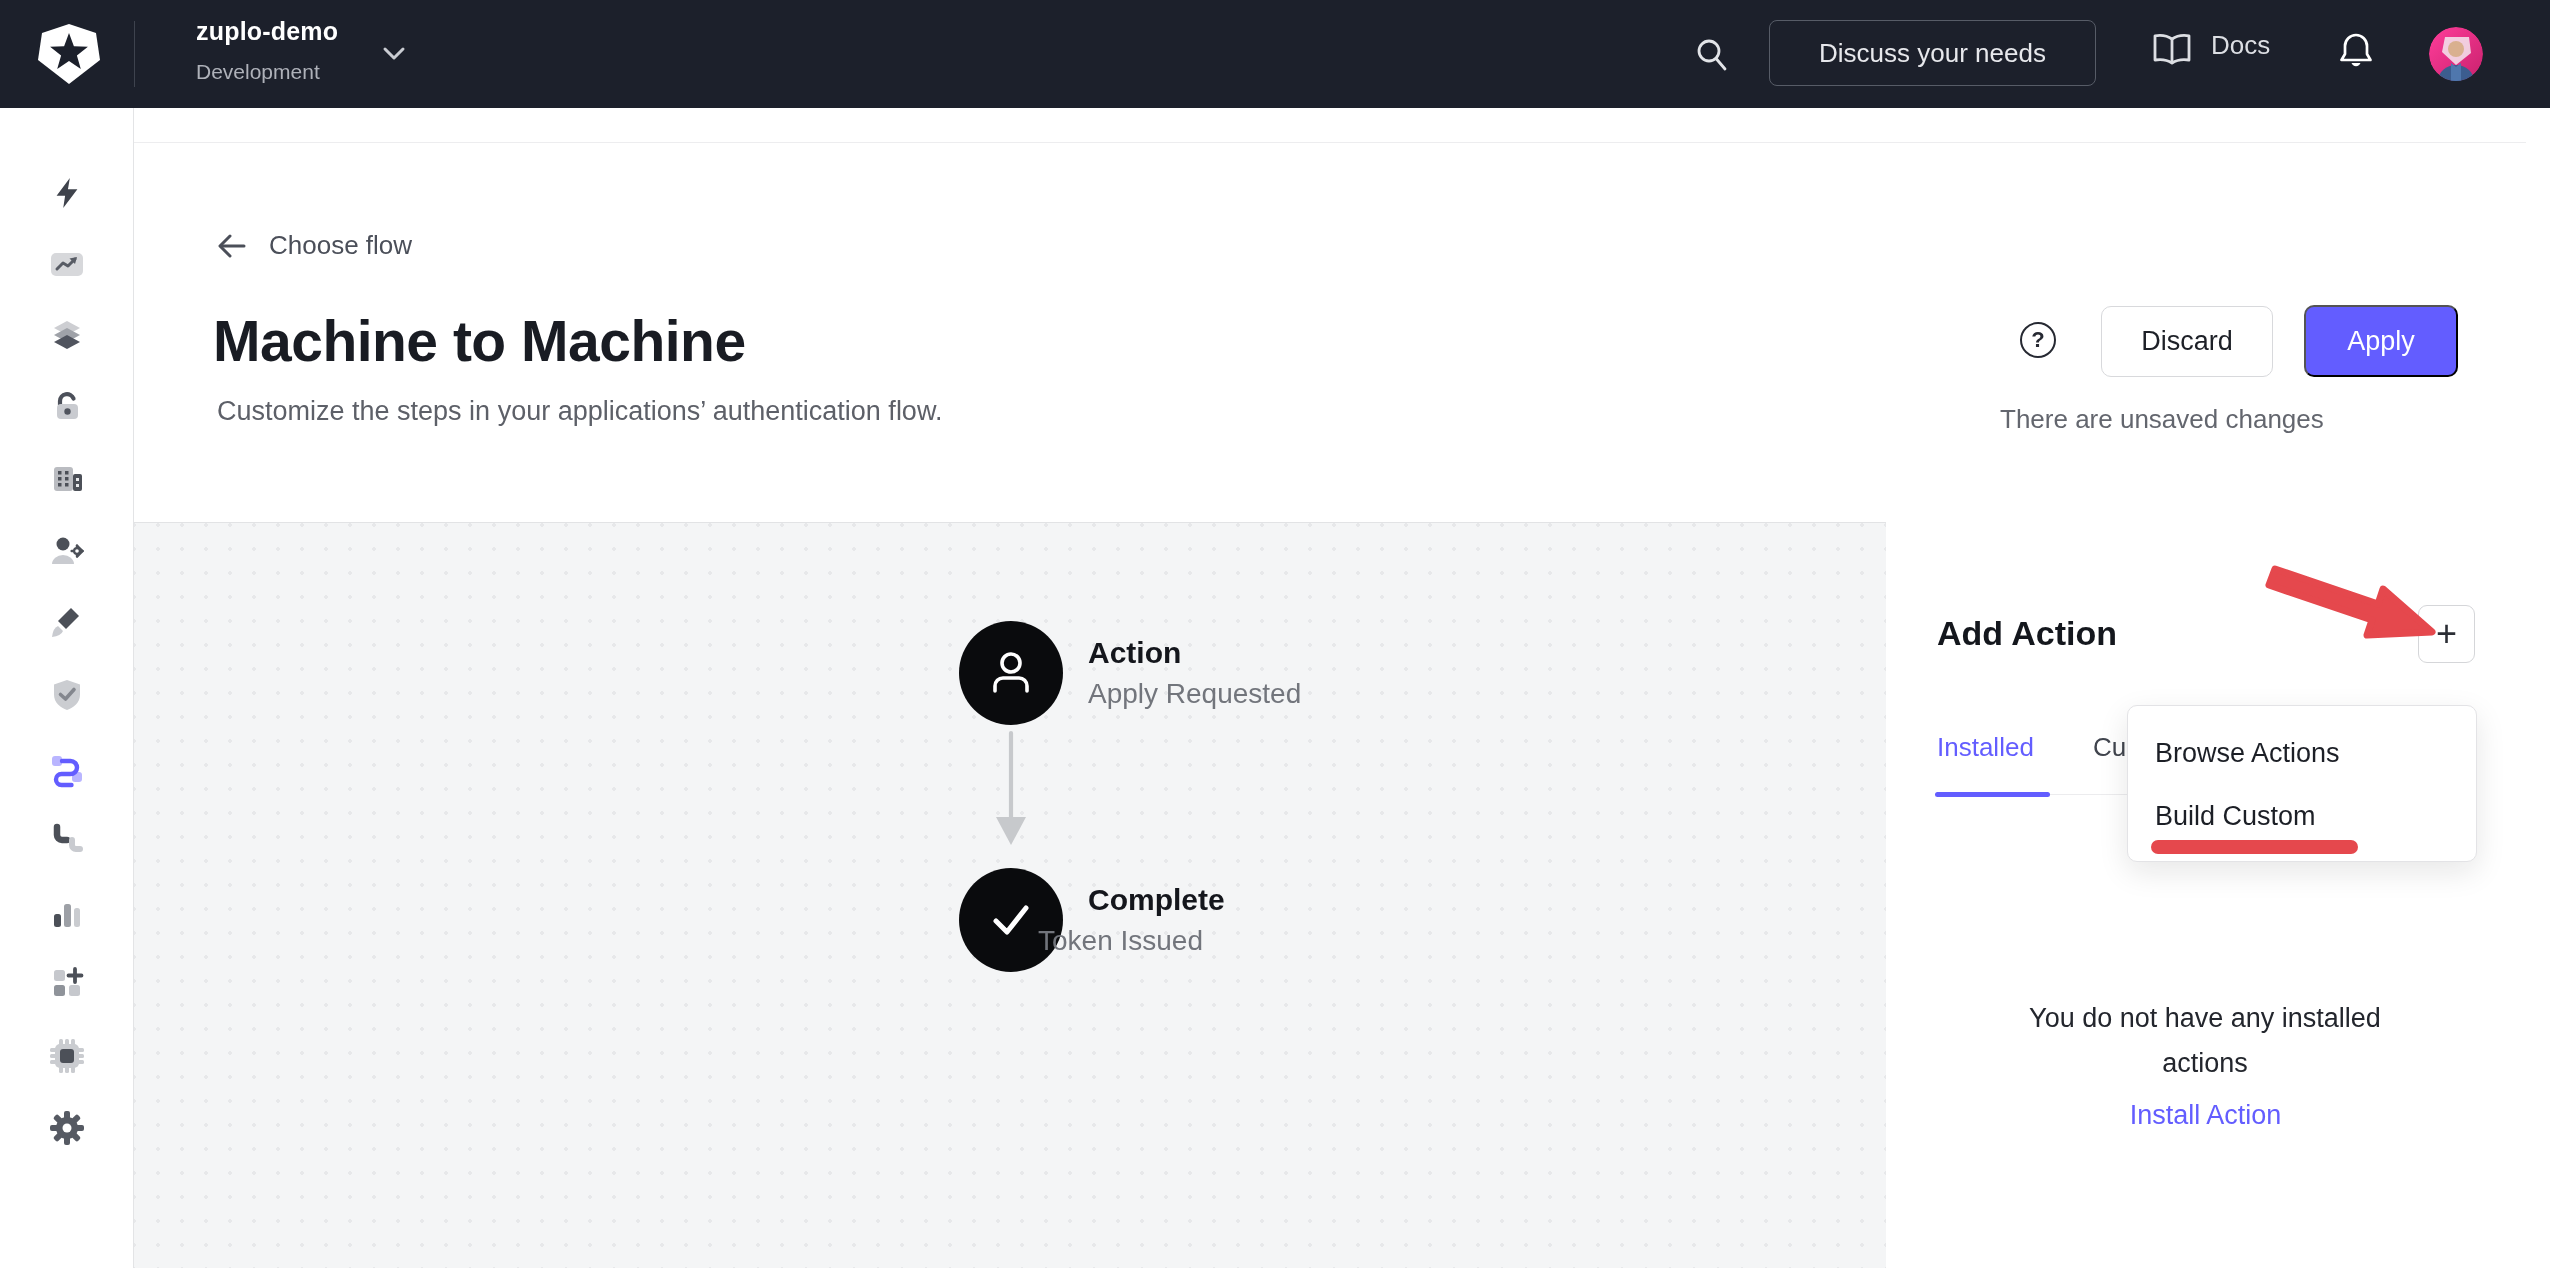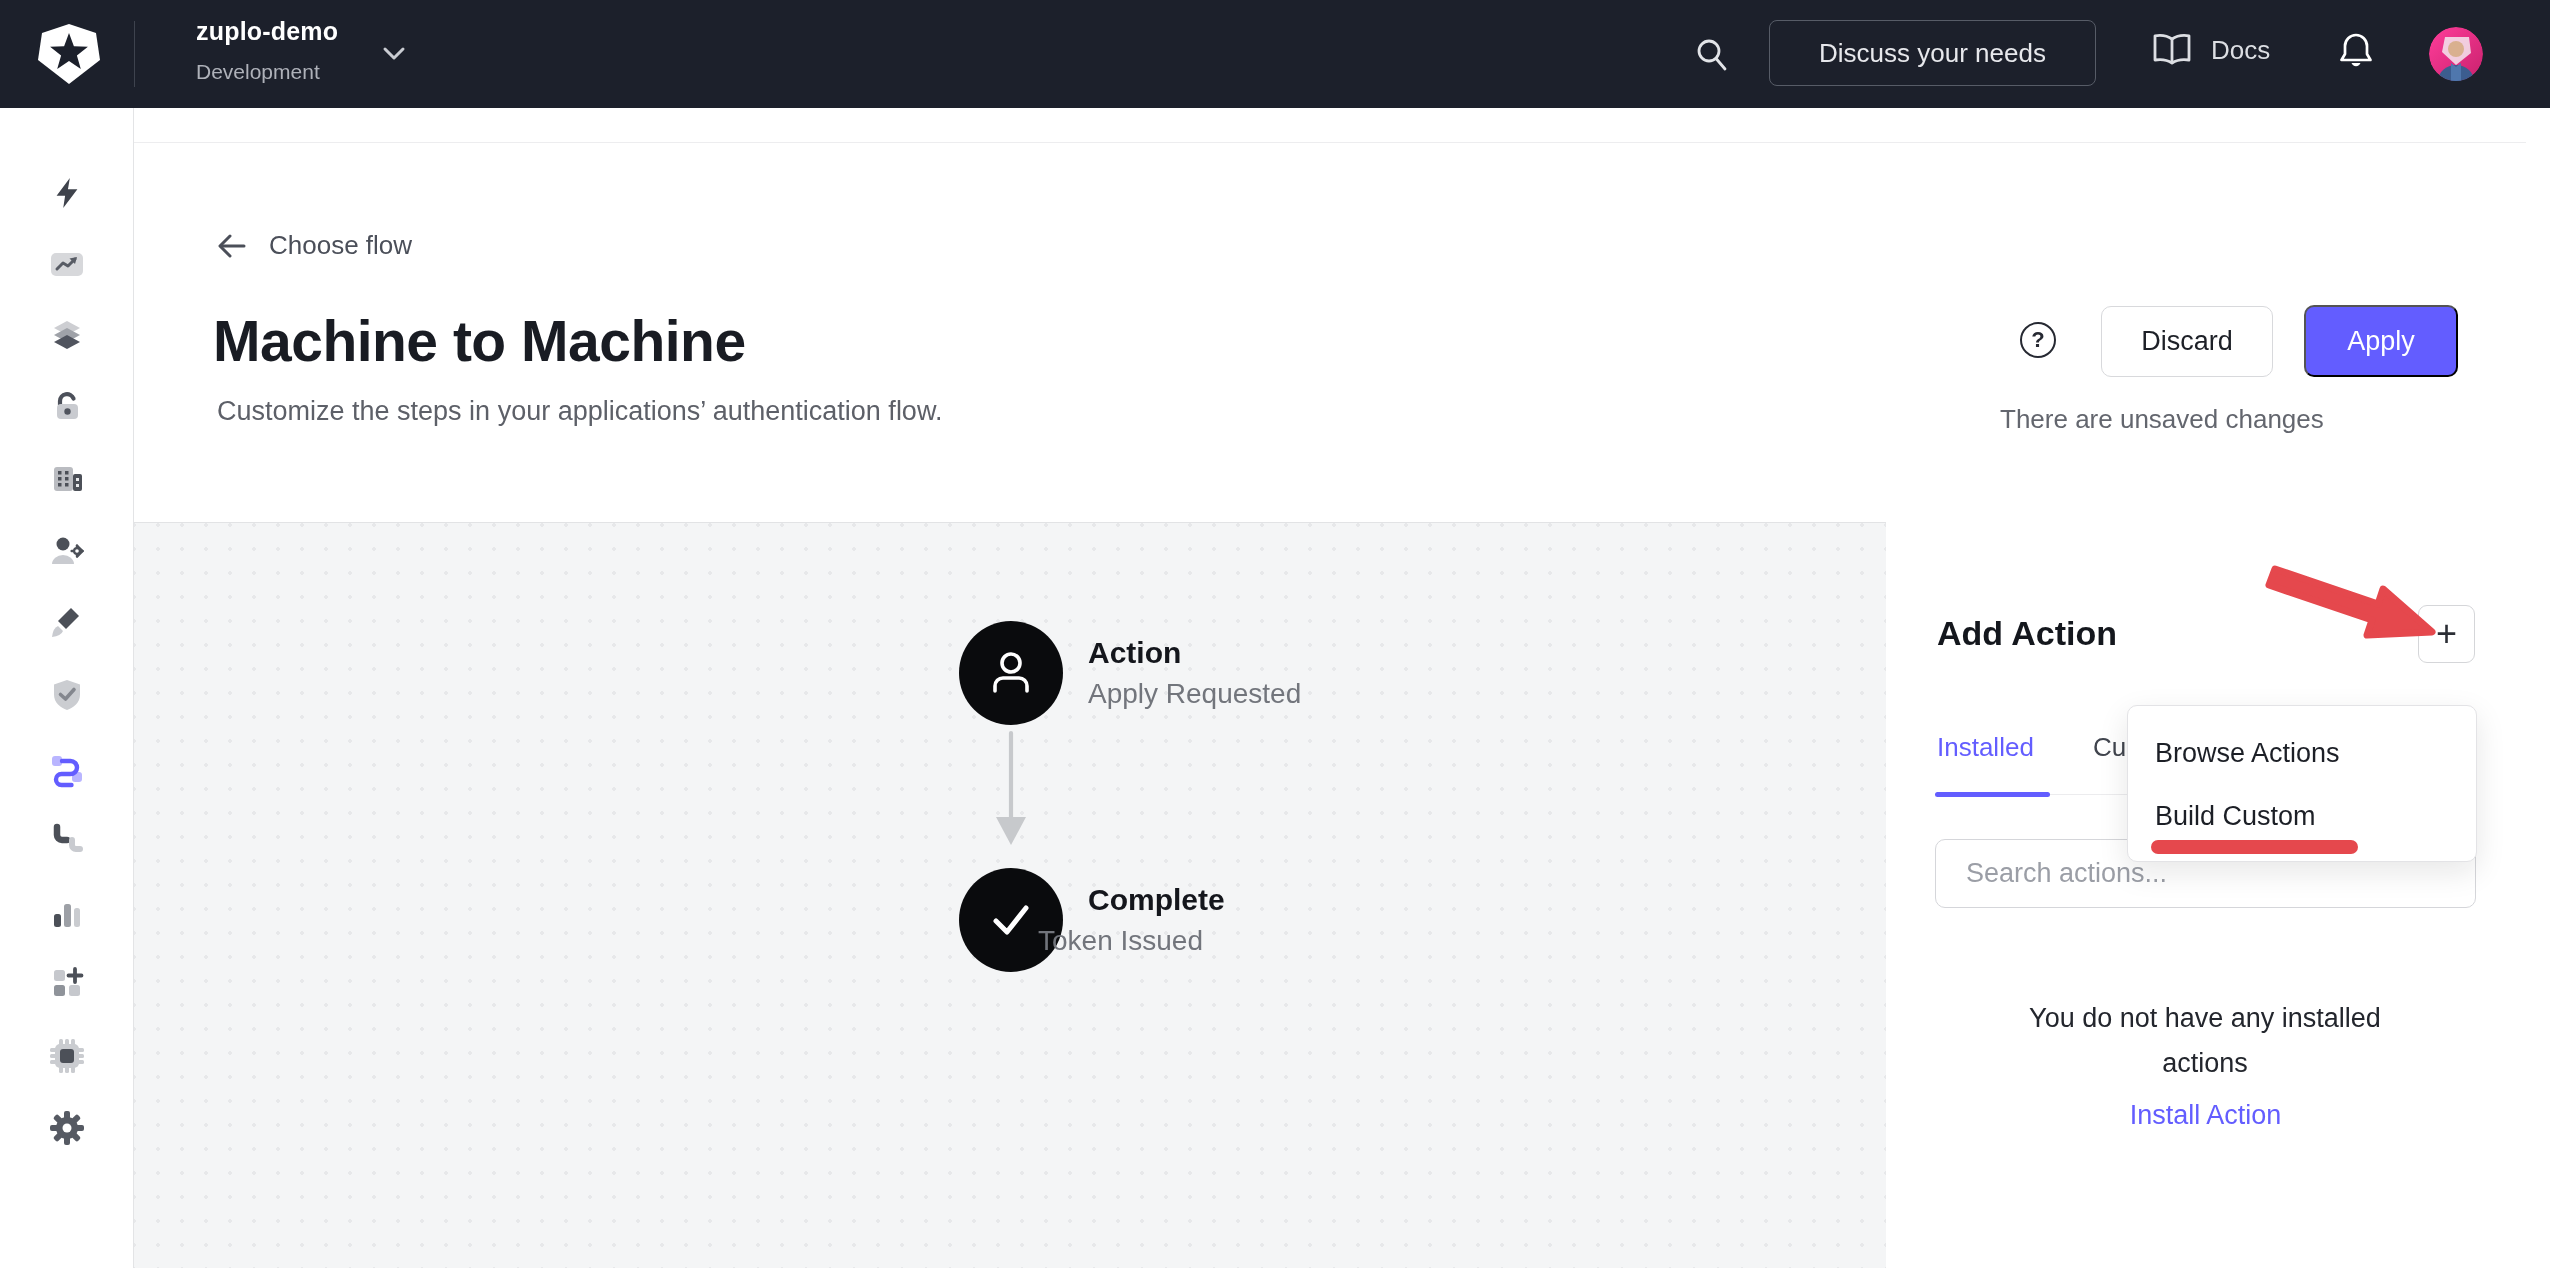--- a/index.html
+++ b/index.html
@@ -91,21 +91,21 @@
         <polyline points="3,3 12,12 21,3" fill="none" stroke="#c9ccd2" stroke-width="3" stroke-linecap="round" stroke-linejoin="round"></polyline>
       </svg>
     </div>
     <svg class="abs" style="left:1694px;top:36px;cursor:pointer" width="36" height="38" viewBox="0 0 36 38">
       <circle cx="15" cy="15" r="10" fill="none" stroke="#e2e4e8" stroke-width="2.8"></circle>
       <line x1="22.5" y1="23" x2="31" y2="33" stroke="#e2e4e8" stroke-width="2.8" stroke-linecap="round"></line>
     </svg>
     <div class="tb-btn" style="left:1769px;top:20px;width:327px;height:66px;cursor:pointer">
       <span>Discuss your needs</span>
     </div>
-    <div class="abs" style="left:2150px;top:30px;display:flex;align-items:center;gap:17px;cursor:pointer">
+    <div class="abs" style="left:2150px;top:30px;display:flex;gap:17px;cursor:pointer">
       <svg width="44" height="40" viewBox="0 0 44 40">
         <path d="M22 9 C17 5.5 11 4.8 5 5.8 V 30 C11 29 17 29.7 22 33 C27 29.7 33 29 39 30 V 5.8 C33 4.8 27 5.5 22 9 Z" fill="none" stroke="#dcdee3" stroke-width="2.8" stroke-linejoin="round"></path>
         <line x1="22" y1="9" x2="22" y2="33" stroke="#dcdee3" stroke-width="2.8"></line>
       </svg>
       <span class="tb-label">Docs</span>
     </div>
     <svg class="abs" style="left:2336px;top:31px;cursor:pointer" width="40" height="46" viewBox="0 0 40 46">
       <path d="M20 4 a11 11 0 0 1 11 11 v8 l3.5 6 h-29 l3.5 -6 v-8 a11 11 0 0 1 11 -11 z" fill="none" stroke="#ffffff" stroke-width="2.7" stroke-linejoin="round"></path>
       <path d="M15.5 32 a4.8 4.8 0 0 0 9 0 z" fill="#ffffff"></path>
     </svg>
@@ -317,23 +317,20 @@
       <div class="tab1-underline" id="tab-underline" style="background: rgb(99, 93, 255);"></div>
       <div class="tab2">Custom</div>
     </div>
 
     <div class="dropdown">
       <div class="dd-item" style="top:32px">Browse Actions</div>
       <div class="dd-item" style="top:95px">Build Custom</div>
       <div class="dd-underline" id="dd-underline" style="background: rgb(229, 72, 77);"></div>
     </div>
 
-    <div class="search-box">
-      <input type="text" placeholder="Search actions..." style="">
-    </div>
 
     <div class="empty-msg">You do not have any installed actions</div>
     <div class="install-link" id="install-link" style="color: rgb(99, 93, 255);">Install Action</div>
   </div>
 
   <svg class="annot-arrow" width="220" height="100" viewBox="0 0 220 100">
     <polygon id="annot-arrow-poly" points="35,14 138,49 143,34 192,77 127,80 132,65 29,30" stroke-width="7" stroke-linejoin="round" fill="#E5484D" stroke="#E5484D"></polygon>
   </svg>
 
 </div>

